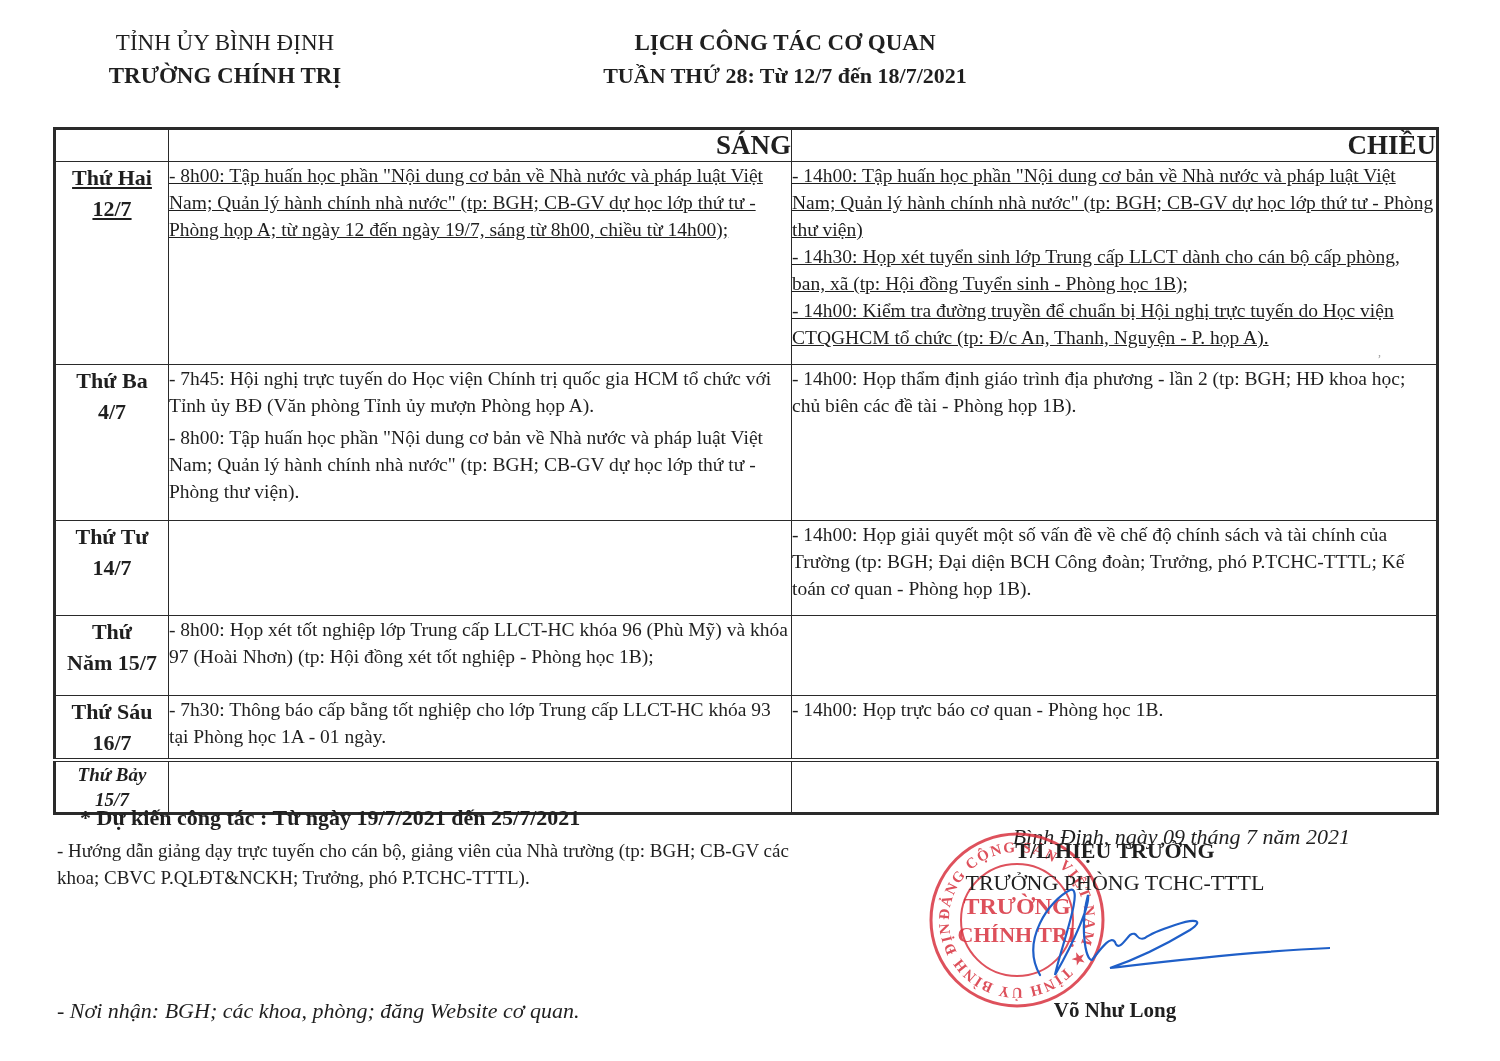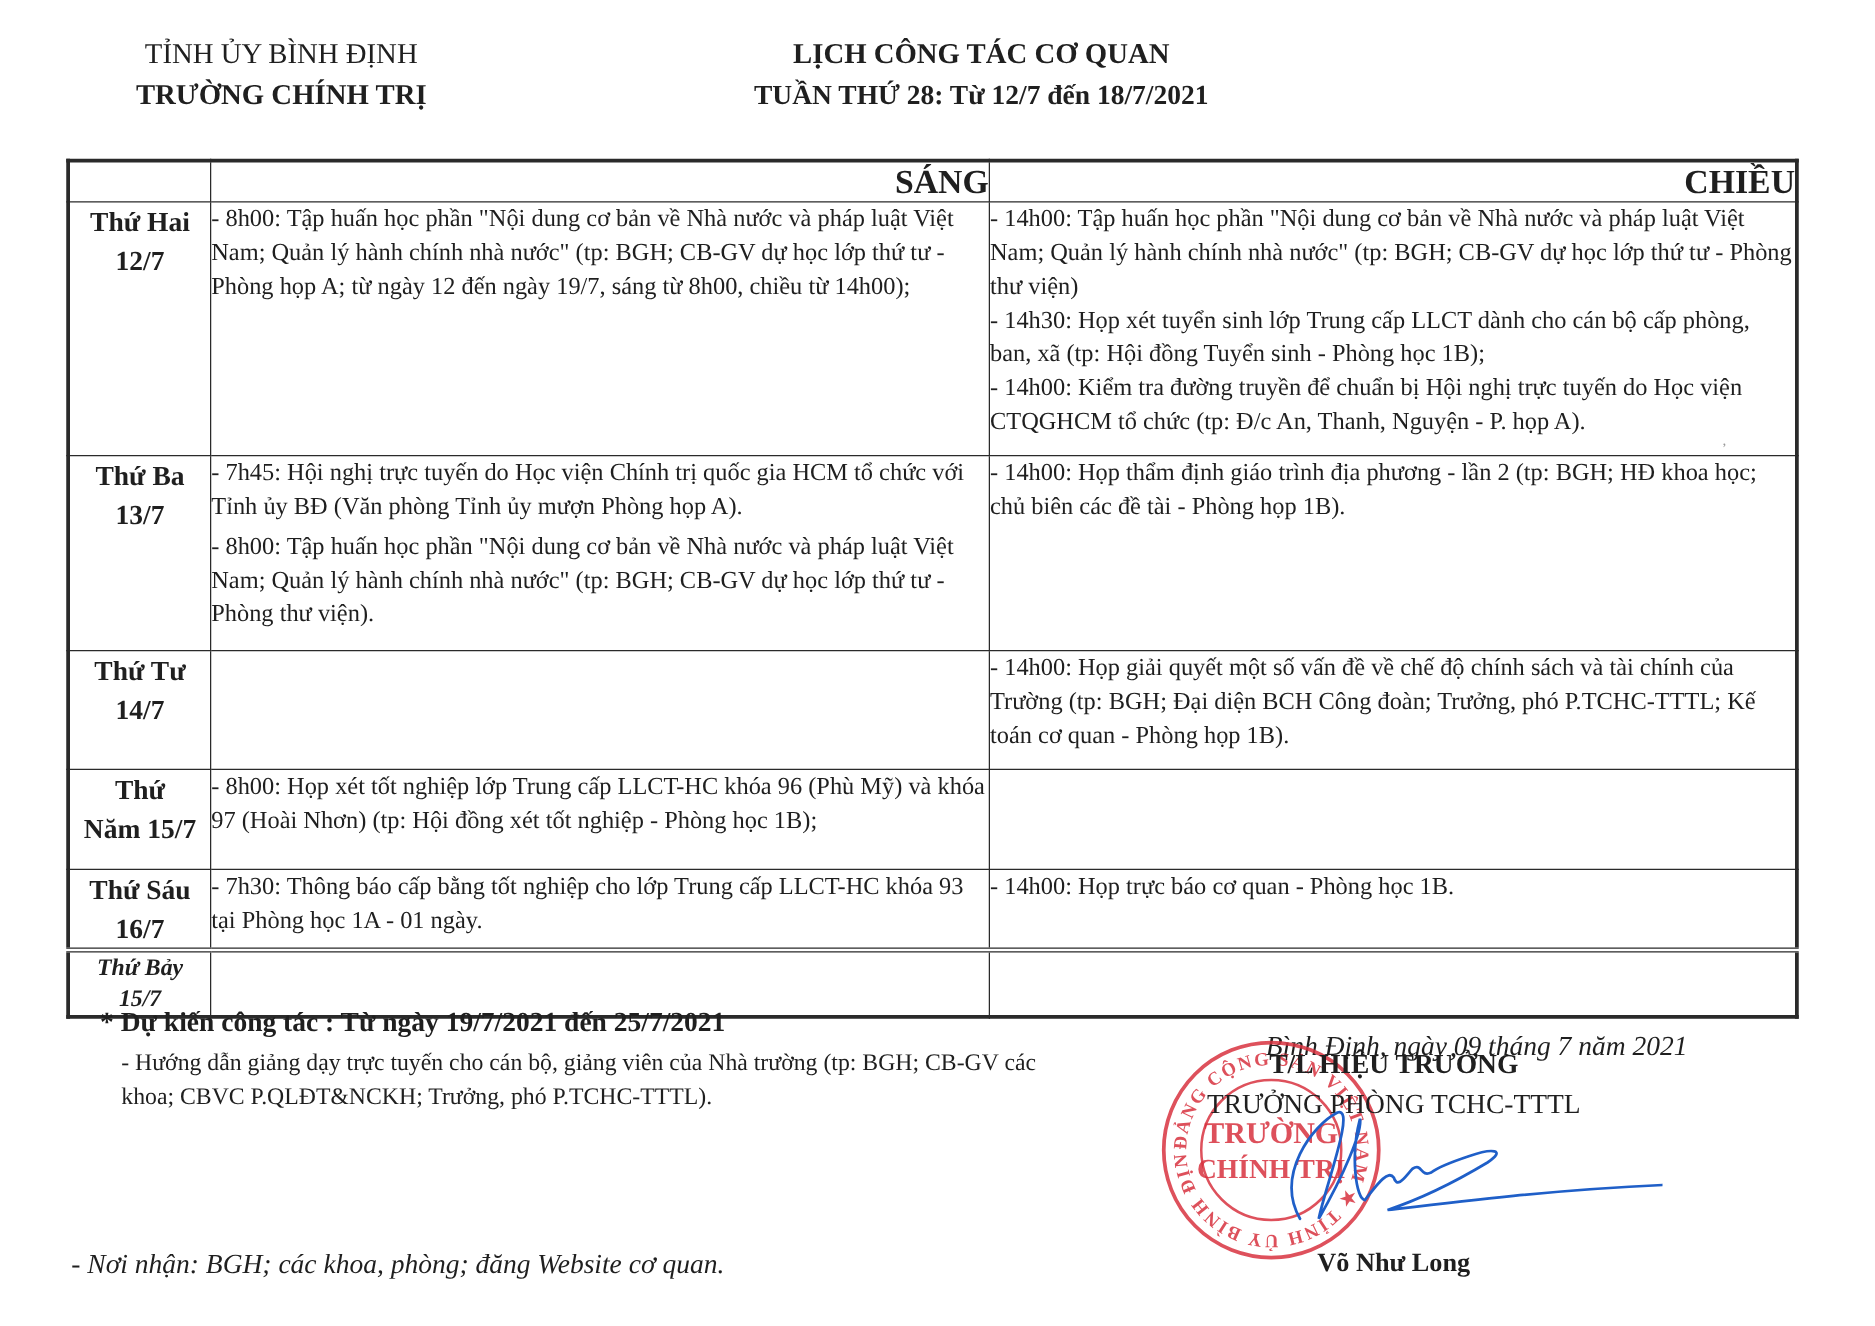--- a/index.html
+++ b/index.html
@@ -23,30 +23,30 @@
   }
   col.c-day { width: 114px; }
   col.c-am { width: 623px; }
   col.c-pm { width: 646px; }
   th.hdr { height: 31px; font-size: 27px; font-weight: bold; text-align: right; vertical-align: middle; border-bottom-width: 2.5px; }
   td.day { text-align: center; vertical-align: middle; font-size: 22px; font-weight: bold; line-height: 31px; }
   td.day.italic { font-style: italic; font-size: 19px; line-height: 25px; }
   td.cell { font-size: 19.5px; line-height: 27px; padding: 4px 4px 2px 4px; }
   .item { display: block; }
   .gap { margin-top: 5px; }
-  tr.r-mon { height: 203px; }
+  tr.r-mon { height: 203px; text-decoration: underline; }
   tr.r-tue { height: 156px; }
   tr.r-wed { height: 95px; }
   tr.r-thu { height: 80px; }
   tr.r-fri { height: 62px; }
   tr.r-sat { height: 53px; margin-left: 36px; }
   tr.r-sat td { border-top: 4px double #2a2a2a; }
 
   .plan-head { left: 80px; top: 805px; font-size: 22px; font-weight: bold; white-space: nowrap; }
-  .plan-body { left: 57px; top: 837px; width: 760px; font-size: 19px; line-height: 27px; margin-left: 40px; }
+  .plan-body { left: 57px; top: 837px; width: 760px; font-size: 19px; line-height: 27px; }
 
   .sign-date { left: 880px; top: 824px; width: 470px; text-align: right; font-size: 22px; font-style: italic; }
   .sign-role1 { left: 880px; top: 838px; width: 470px; text-align: center; font-size: 22px; font-weight: bold; z-index: 3; }
   .sign-role2 { left: 880px; top: 870px; width: 470px; text-align: center; font-size: 22px; z-index: 3; }
   .sign-name { left: 880px; top: 998px; width: 470px; text-align: center; font-size: 21px; font-weight: bold; z-index: 3; }
   .stamp { left: 927px; top: 830px; width: 180px; height: 180px; z-index: 2; }
   .signature { left: 1000px; top: 880px; width: 330px; height: 120px; z-index: 4; }
 
   .recipients { left: 57px; top: 998px; font-size: 22px; font-style: italic; white-space: nowrap; }
   .mark { left: 1378px; top: 345px; font-size: 12px; color: #999; }
@@ -83,21 +83,21 @@
     <td class="cell">
       <span class="item">- 14h00: Tập huấn học phần "Nội dung cơ bản về Nhà nước và pháp luật Việt Nam; Quản lý hành chính nhà nước" (tp: BGH; CB-GV dự học lớp thứ tư - Phòng thư viện)</span>
       <span class="item">- 14h30: Họp xét tuyển sinh lớp Trung cấp LLCT dành cho cán bộ cấp phòng, ban, xã (tp: Hội đồng Tuyển sinh - Phòng học 1B);</span>
       <span class="item">- 14h00: Kiểm tra đường truyền để chuẩn bị Hội nghị trực tuyến do Học viện CTQGHCM tổ chức (tp: Đ/c An, Thanh, Nguyện - P. họp A).</span>
     </td>
   </tr>
 
   <tr class="r-tue">
     <td class="day">
       <span class="item">Thứ Ba</span>
-      <span class="item">13/7</span>
+      <span class="item">4/7</span>
     </td>
     <td class="cell">
       <span class="item">- 7h45: Hội nghị trực tuyến do Học viện Chính trị quốc gia HCM tổ chức với Tỉnh ủy BĐ (Văn phòng Tỉnh ủy mượn Phòng họp A).</span>
       <span class="item gap">- 8h00: Tập huấn học phần "Nội dung cơ bản về Nhà nước và pháp luật Việt Nam; Quản lý hành chính nhà nước" (tp: BGH; CB-GV dự học lớp thứ tư - Phòng thư viện).</span>
     </td>
     <td class="cell">
       <span class="item">- 14h00: Họp thẩm định giáo trình địa phương - lần 2 (tp: BGH; HĐ khoa học; chủ biên các đề tài - Phòng họp 1B).</span>
     </td>
   </tr>
 

